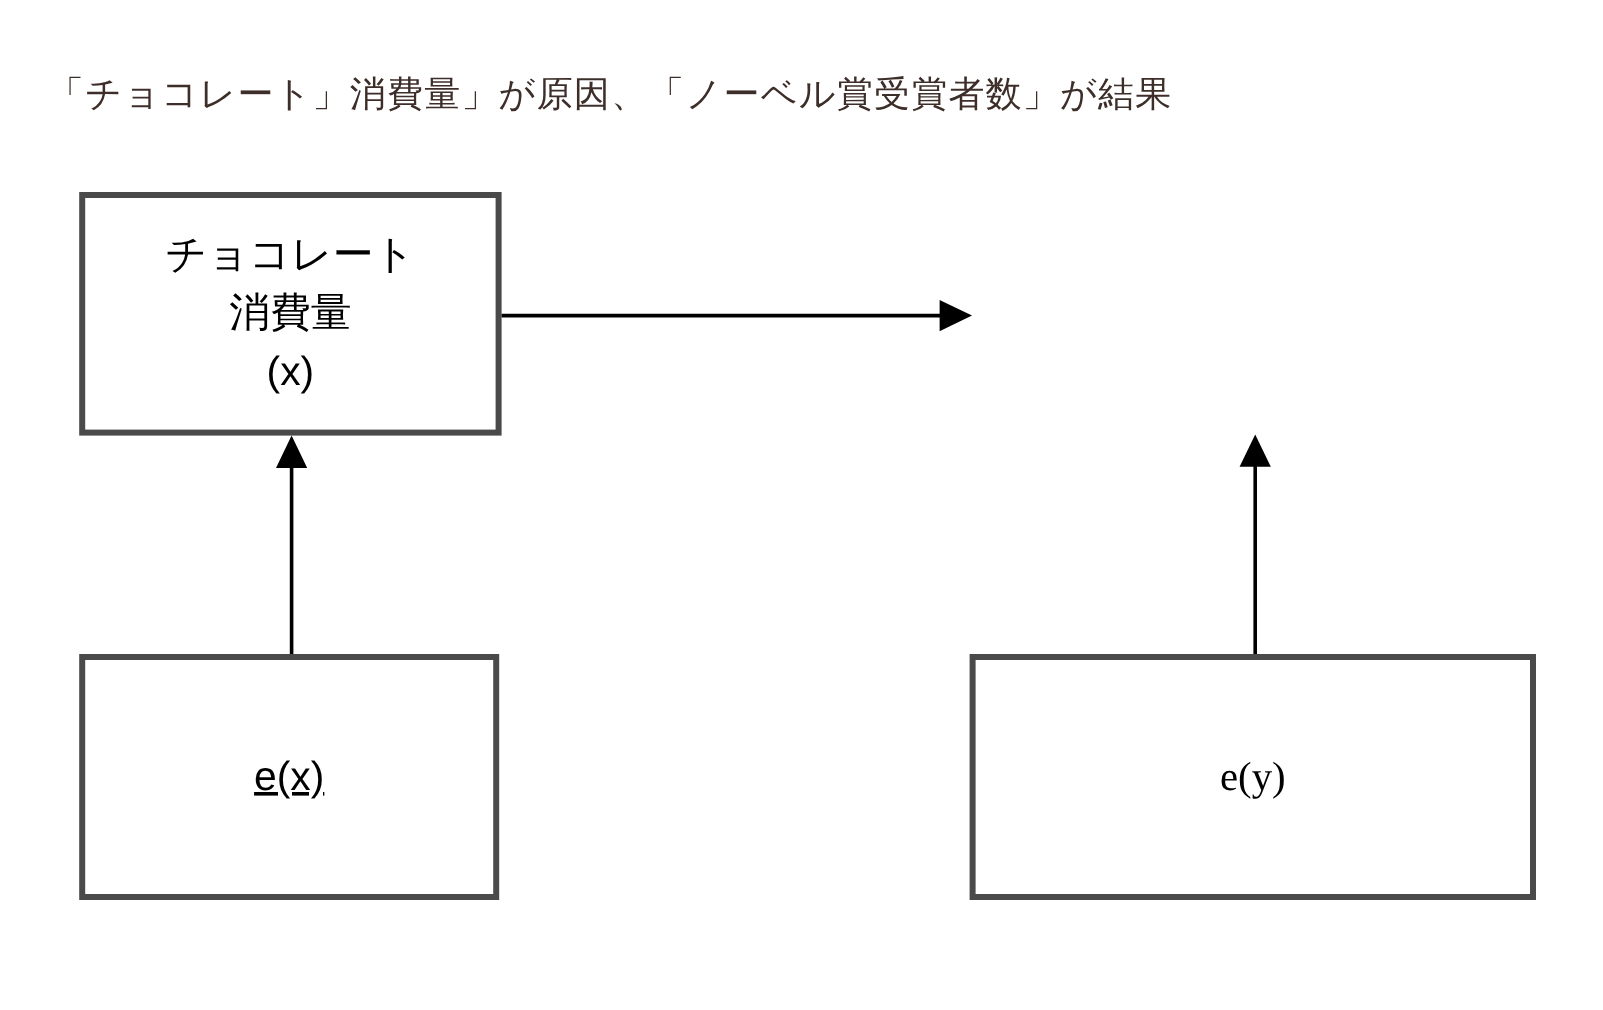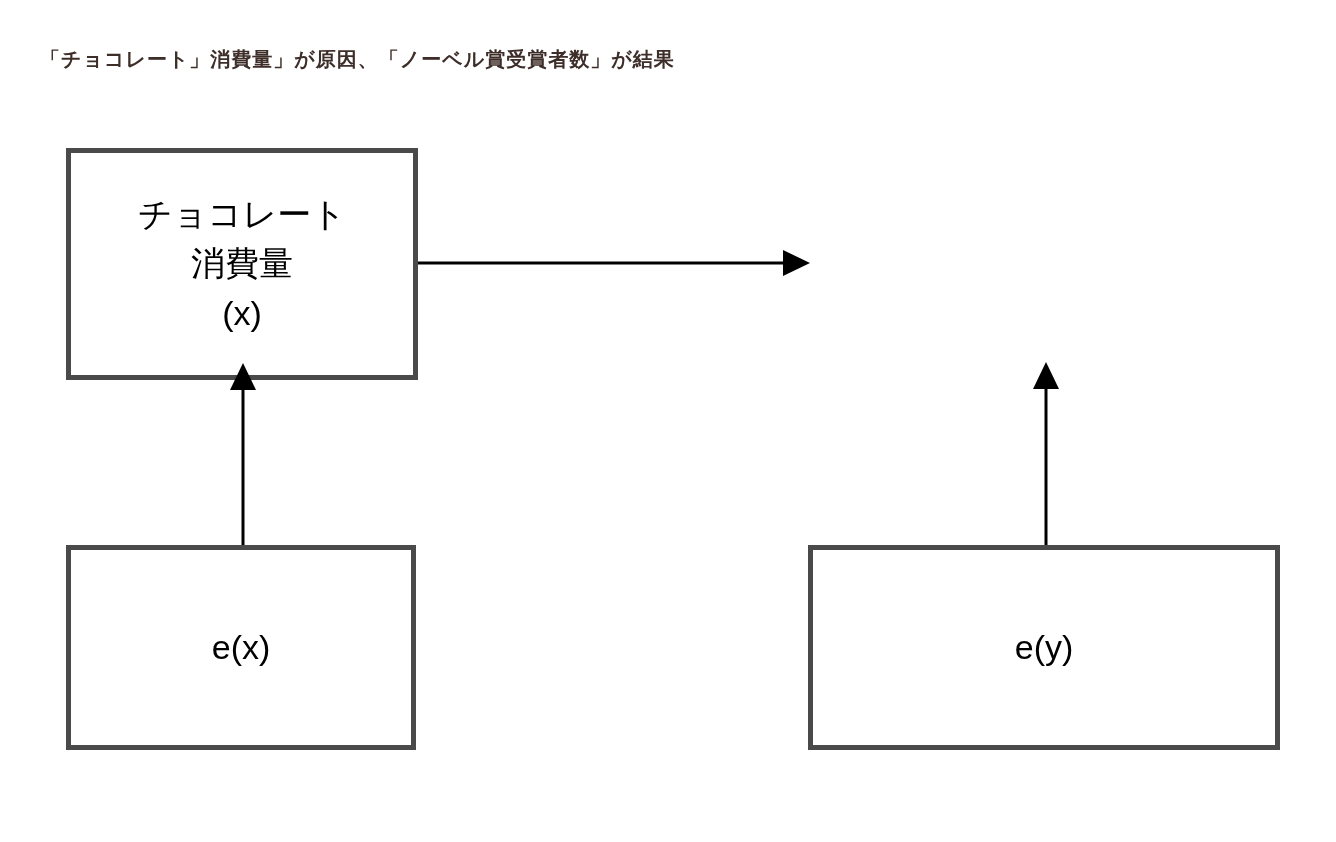--- a/index.html
+++ b/index.html
@@ -11,47 +11,47 @@
     position: relative;
     width: 1336px;
     height: 842px;
     background: var(--color-background, #ffffff);
     font-family: "Liberation Sans", "DejaVu Sans", sans-serif;
     overflow: hidden;
   }
   .diagram-title {
     position: absolute;
     left: 40px;
-    top: 46px;
-    font-size: 20px;
-    font-weight: bold;
+    top: 58px;
+    font-size: 30px;
+    font-weight: normal;
     letter-spacing: 1px;
     color: var(--color-title, #3d2e29);
     white-space: nowrap;
   }
   .node {
     position: absolute;
     box-sizing: border-box;
     border: 5px solid var(--color-box_border, #4a4a4a);
     background: #ffffff;
     display: flex;
     align-items: center;
     justify-content: center;
     text-align: center;
   }
   .node .label {
     font-size: 34px;
     line-height: 1.45;
     color: var(--color-text, #000000);
     white-space: pre-line;
   }
-  .node-chocolate { left: 66px;  top: 148px; width: 352px; height: 232px; }
+  .node-chocolate { left: 66px;  top: 160px; width: 352px; height: 203px; }
   .node-nobel     { left: 810px; top: 160px; width: 470px; height: 202px; }
-  .node-ex        { left: 66px;  top: 545px; width: 350px; height: 205px; }
-  .node-ey        { left: 808px; top: 545px; width: 472px; height: 205px; }
+  .node-ex        { left: 66px;  top: 545px; width: 350px; height: 205px; text-decoration: underline; }
+  .node-ey        { left: 808px; top: 545px; width: 472px; height: 205px; font-family: Liberation Serif, serif; }
   .edges-layer {
     position: absolute;
     left: 0;
     top: 0;
     pointer-events: none;
   }
 </style>
 </head>
 <body>
 

